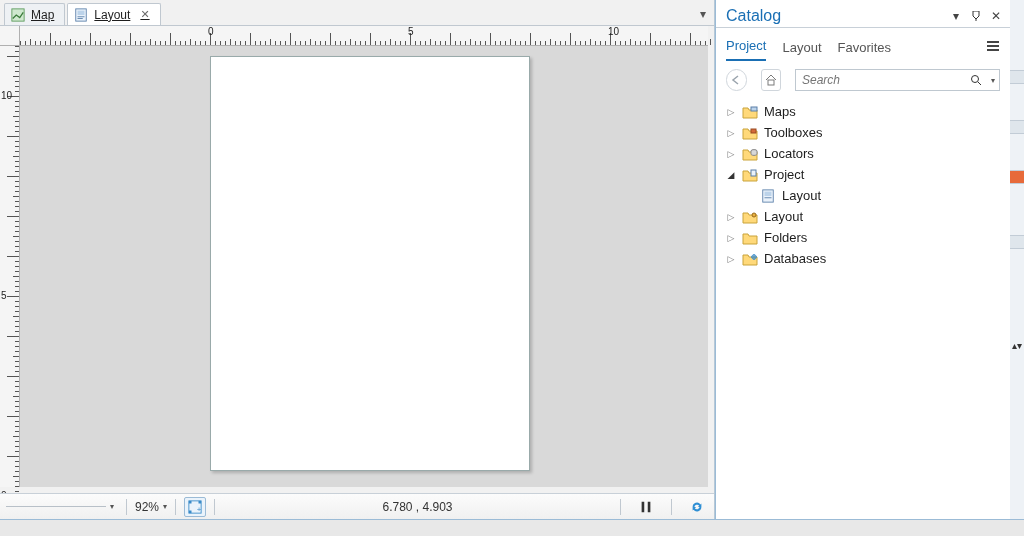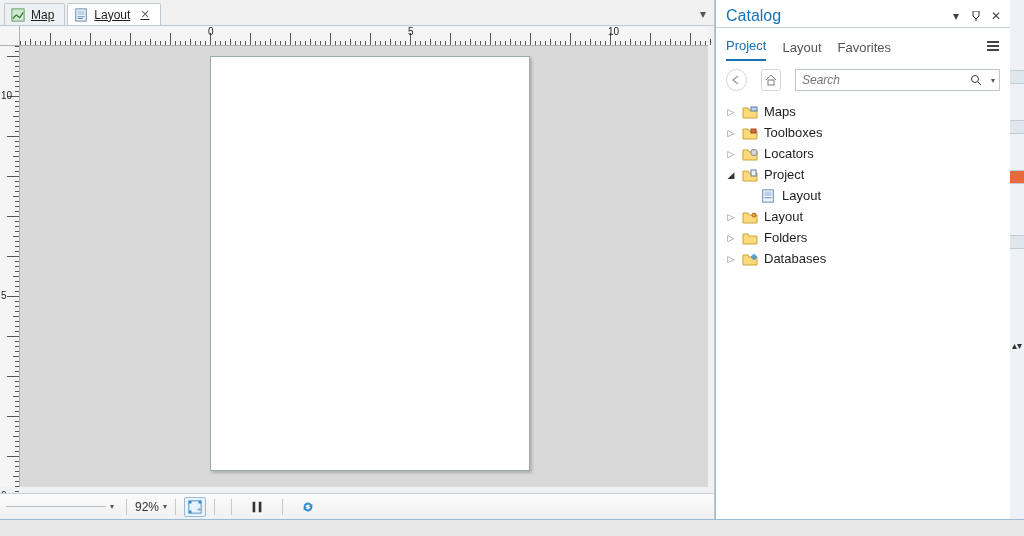--- a/index.html
+++ b/index.html
@@ -507,20 +507,21 @@
       <div class="tool-btn outlined">
         <svg class="svg-ic" viewBox="0 0 16 16">
             <rect x="1" y="1" width="14" height="14" fill="none" stroke="#3a8bc9"></rect>
             <rect x="1" y="1" width="3" height="3" fill="#3a8bc9"></rect>
             <rect x="12" y="1" width="3" height="3" fill="#3a8bc9"></rect>
             <rect x="1" y="12" width="3" height="3" fill="#3a8bc9"></rect>
             <text x="10" y="14" font-size="9" fill="#3a8bc9">+</text>
           </svg>
       </div>
       <div class="sep"></div>
+      <div class="coords">6.780 , 4.903</div>
       <div class="right-tools">
         <div class="sep"></div>
         <div class="tool-btn">
           <svg class="svg-ic" viewBox="0 0 16 16">
               <rect x="3" y="2" width="3" height="12" fill="#333"></rect>
               <rect x="10" y="2" width="3" height="12" fill="#333"></rect>
             </svg>
         </div>
         <div class="sep"></div>
         <div class="tool-btn">

